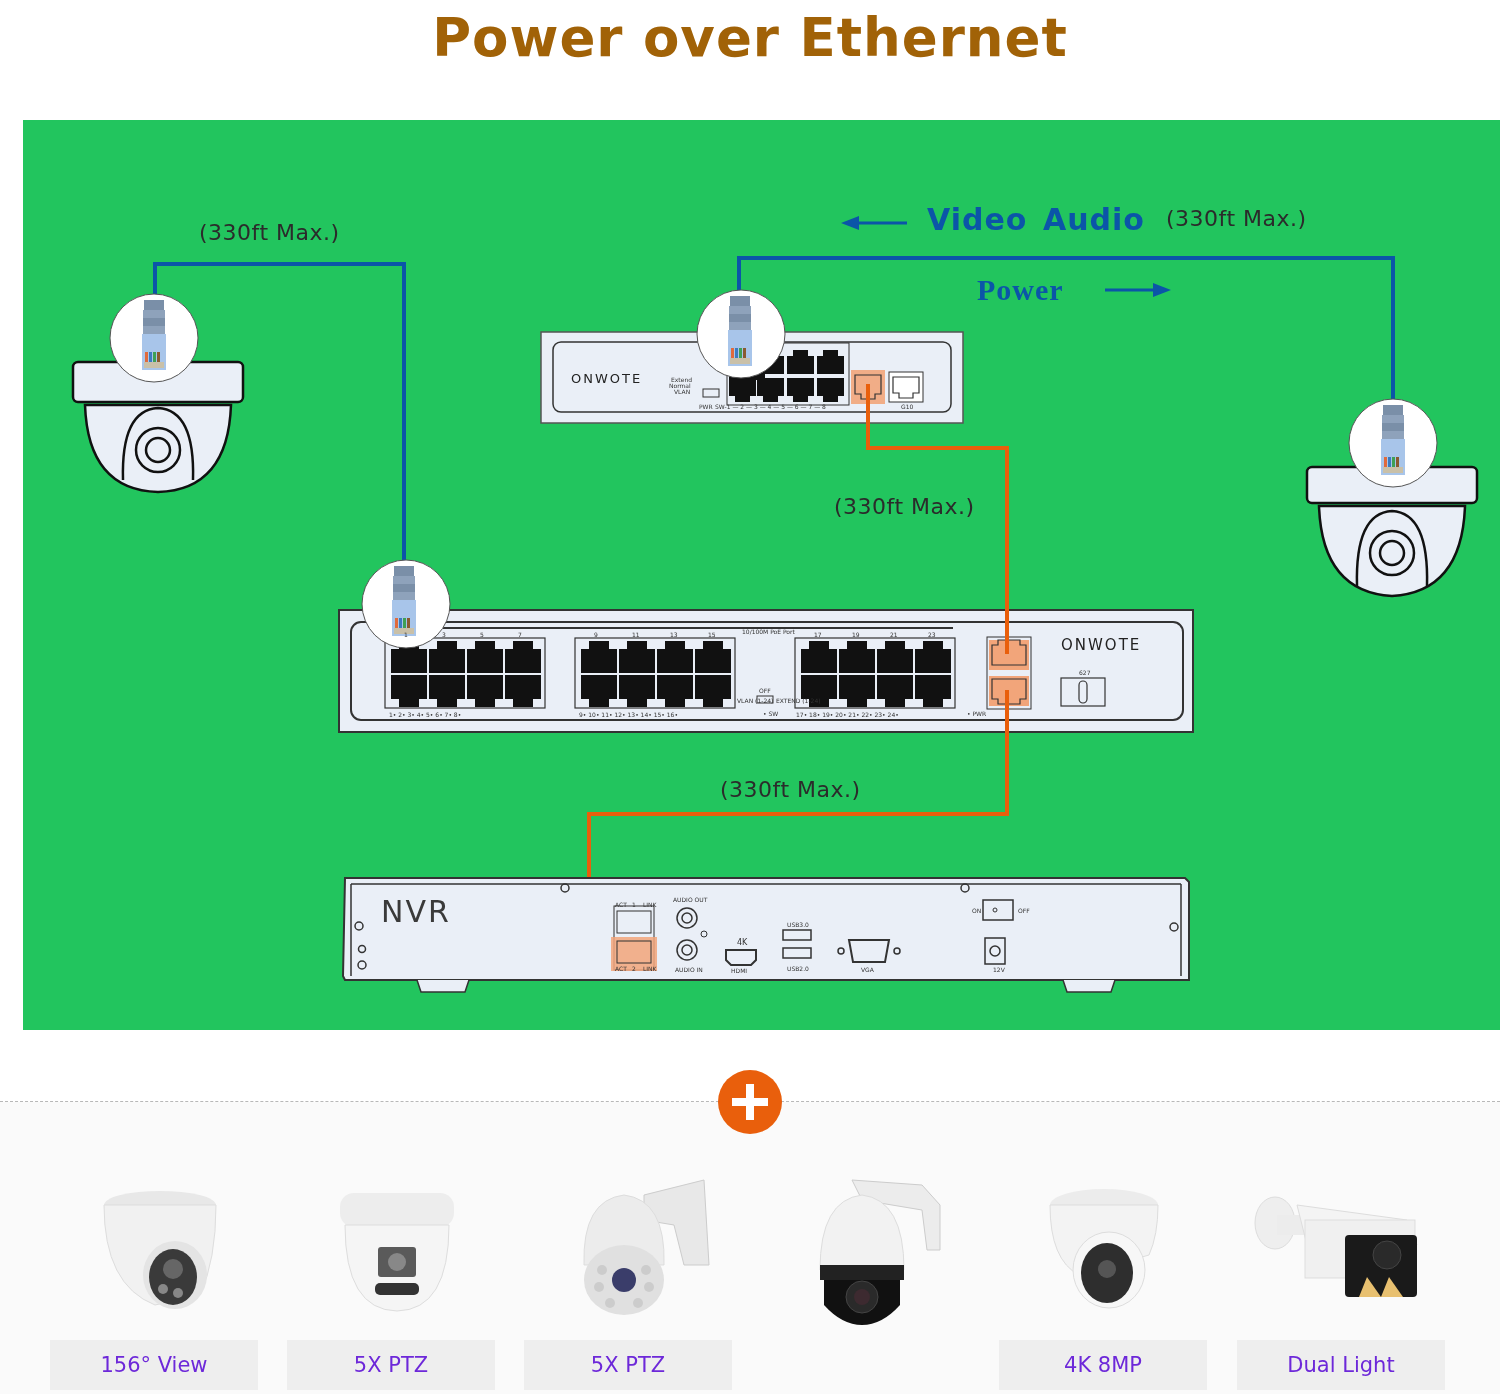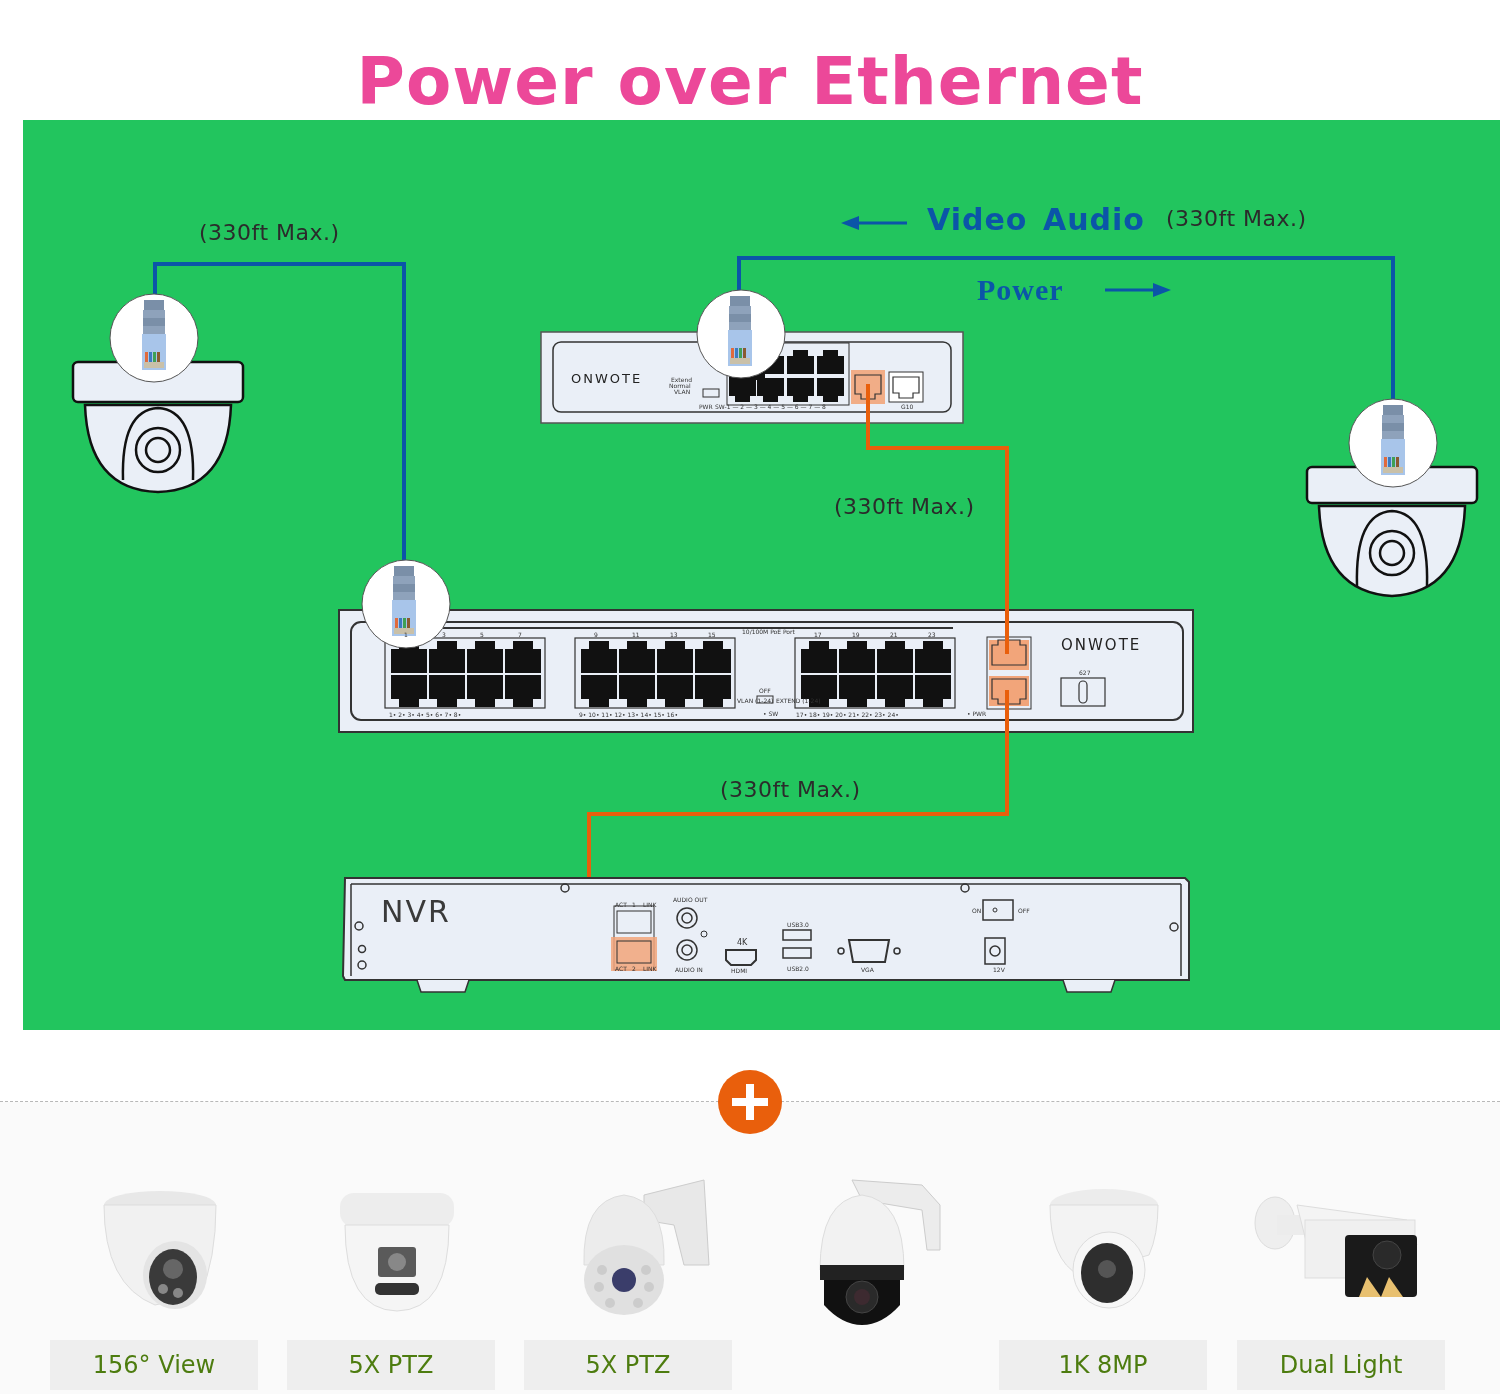--- a/index.html
+++ b/index.html
@@ -3,21 +3,21 @@
 <meta charset="utf-8">
 <style>
   * { box-sizing: border-box; margin: 0; padding: 0; }
   html, body { width: 1500px; height: 1394px; background: #ffffff; overflow: hidden; }
   body { position: relative; font-family: "DejaVu Sans", sans-serif; color: #333; }
 
   .title {
     position: absolute; left: 0; top: 0; width: 1500px; height: 120px;
     background: #ffffff; text-align: center;
     font-family: "DejaVu Sans", sans-serif; font-weight: bold;
-    font-size: 66px; line-height: 76px; color: #ec4899; letter-spacing: 1px; margin-top: 44px;
+    font-size: 53px; line-height: 76px; color: #a16207; letter-spacing: 1px;
   }
   .diagram {
     position: absolute; left: 15px; top: 120px; width: 1500px; height: 910px;
     background: #22c55e;
     margin-left: 8px;
   }
   .diagram svg { position: absolute; left: 0; top: 0; }
 
   .lbl {
     position: absolute; font-family: "DejaVu Sans", sans-serif;
@@ -61,22 +61,22 @@
   .plus-btn::before { left: 14px; top: 28px; width: 36px; height: 8px; }
   .plus-btn::after { left: 28px; top: 14px; width: 8px; height: 36px; }
 
   .product {
     position: absolute; top: 1165px; width: 210px; height: 230px;
   }
   .product .img { position: absolute; left: 0; top: 0; width: 210px; height: 170px; }
   .product .tag {
     position: absolute; left: 0; top: 175px; width: 208px; height: 50px;
     background: #eeeeee; text-align: center;
-    font-family: "DejaVu Sans", sans-serif; font-size: 24px; line-height: 50px;
-    color: #4d7c0f;
+    font-family: "DejaVu Sans", sans-serif; font-size: 21px; line-height: 50px;
+    color: #6d28d9;
   }
 </style>
 </head>
 <body>
 
 <div class="title">Power over Ethernet</div>
 
 <div class="diagram">
   <svg width="1500" height="910" viewBox="0 120 1500 910">
     <defs>
@@ -385,21 +385,21 @@
 </div>
 
 <div class="product" style="left:999px;">
   <svg class="img" viewBox="0 0 210 170">
     <ellipse cx="105" cy="40" rx="54" ry="16" fill="#ececec"></ellipse>
     <path d="M51,40 Q51,95 80,110 L150,90 Q159,70 159,40 Z" fill="#f3f3f3" stroke="#ddd"></path>
     <ellipse cx="110" cy="105" rx="36" ry="38" fill="#f7f7f7" stroke="#ddd"></ellipse>
     <ellipse cx="108" cy="108" rx="26" ry="30" fill="#2e2e2e"></ellipse>
     <circle cx="108" cy="104" r="9" fill="#555"></circle>
   </svg>
-  <div class="tag">1K 8MP</div>
+  <div class="tag">4K 8MP</div>
 </div>
 
 <div class="product" style="left:1237px;">
   <svg class="img" viewBox="0 0 210 170">
     <ellipse cx="38" cy="58" rx="20" ry="26" fill="#eeeeee" stroke="#ddd"></ellipse>
     <rect x="40" y="50" width="30" height="20" fill="#ececec"></rect>
     <path d="M60,40 L170,55 L180,80 L70,80 Z" fill="#f4f4f4" stroke="#ddd"></path>
     <rect x="68" y="55" width="110" height="58" fill="#f0f0f0" stroke="#ddd"></rect>
     <rect x="108" y="70" width="72" height="62" rx="4" fill="#1a1a1a"></rect>
     <circle cx="150" cy="90" r="14" fill="#2a2a2a" stroke="#444"></circle>

